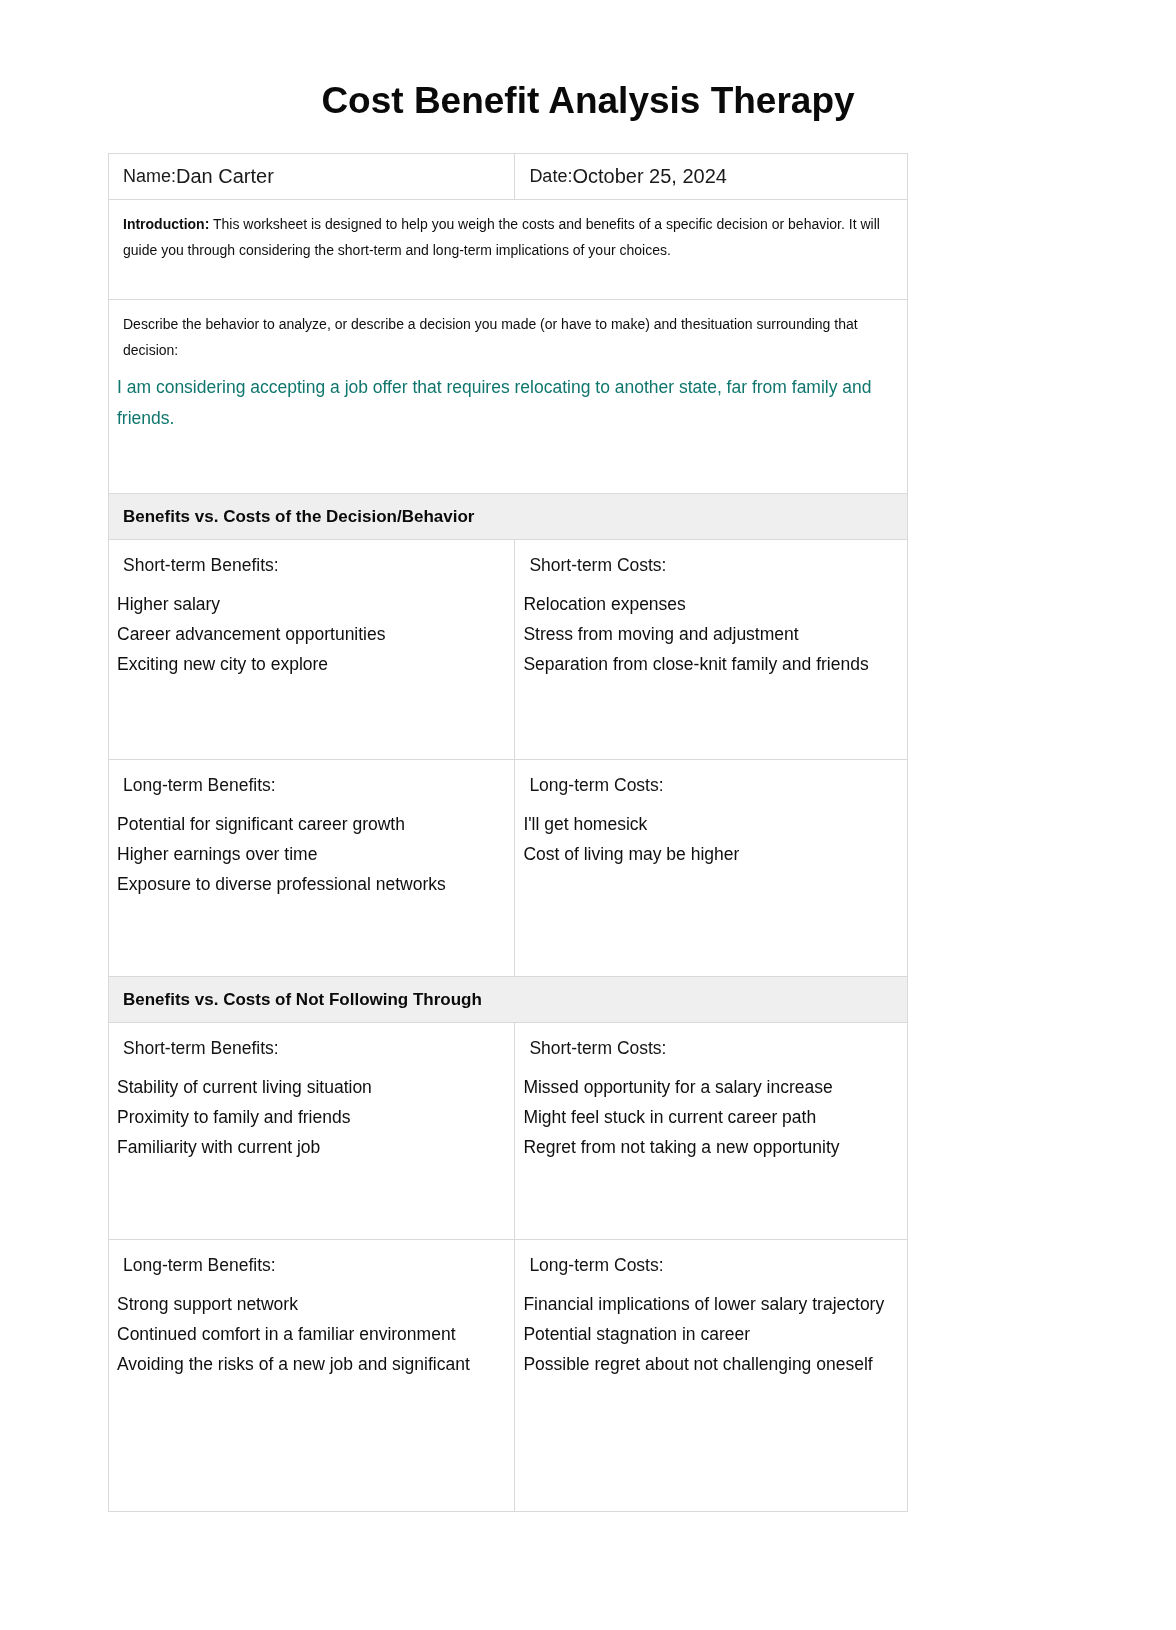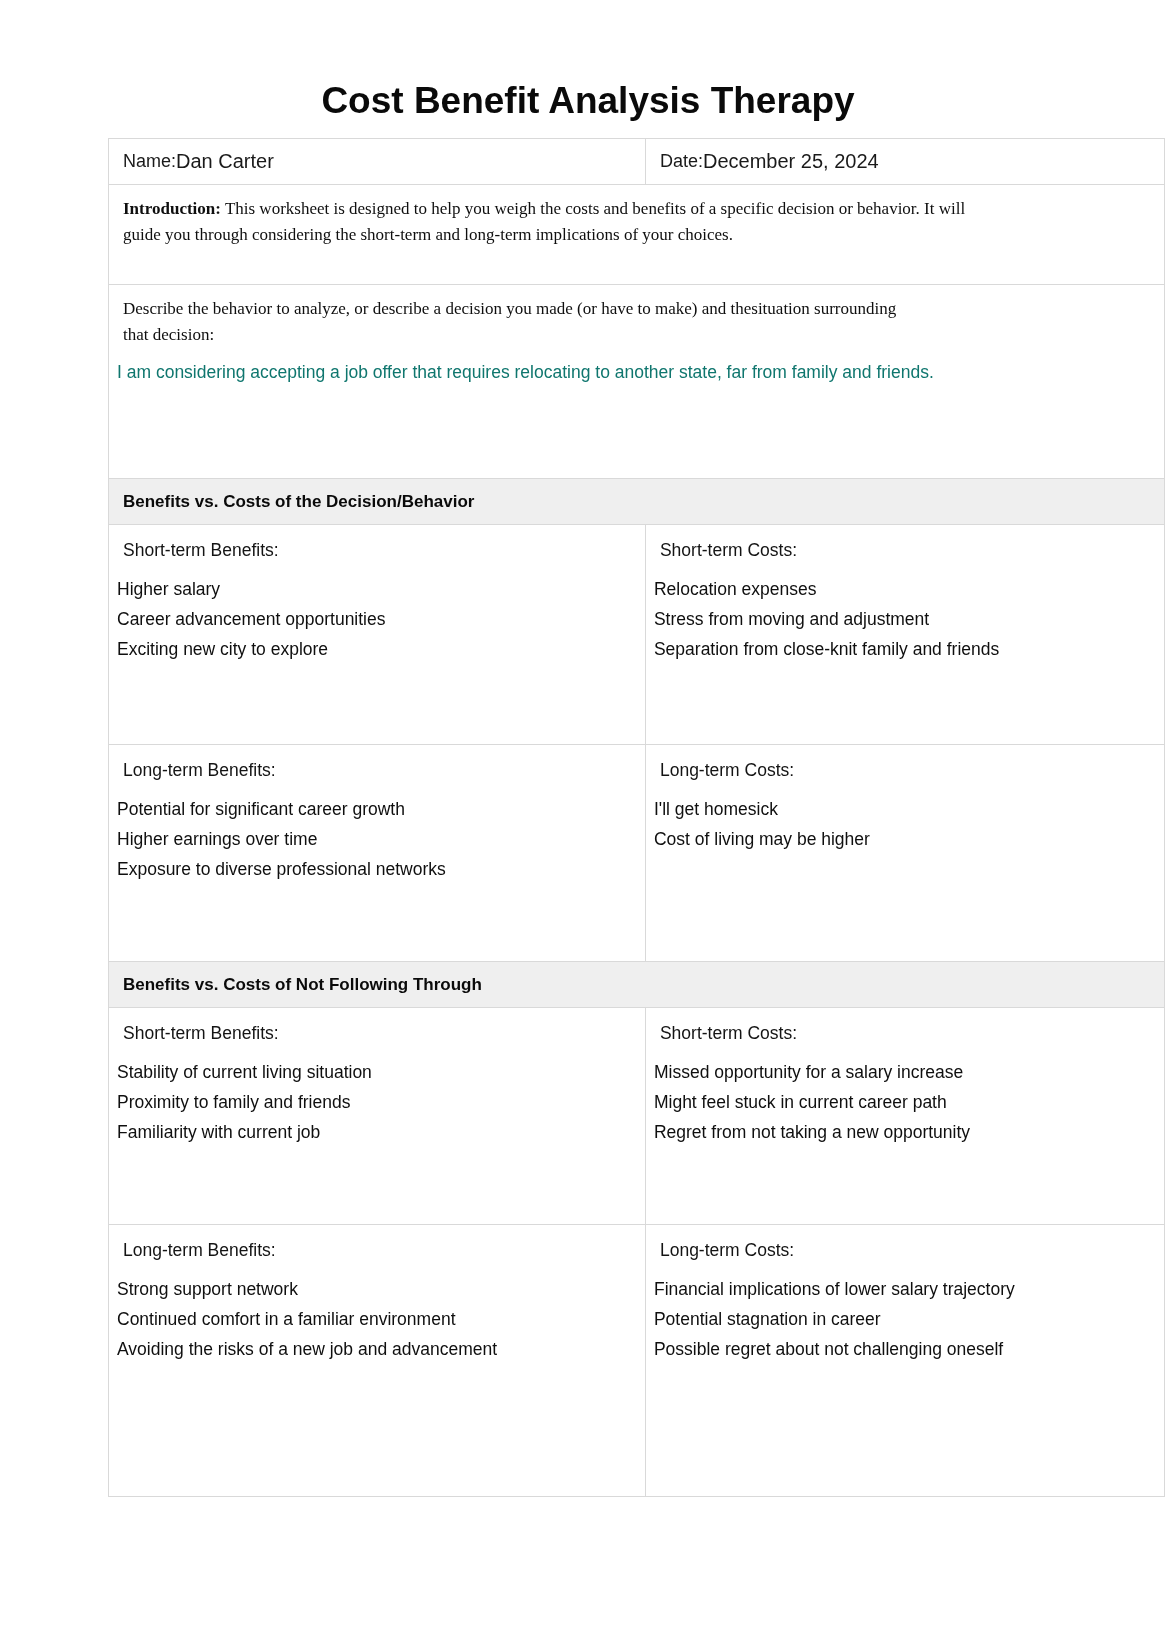--- a/index.html
+++ b/index.html
@@ -19,22 +19,22 @@
     padding-top: 80px;
     text-align: center;
     font-size: 37px;
     font-weight: bold;
     letter-spacing: 0px;
     color: #0a0a0a;
   }
   .sheet {
     position: absolute;
     left: 108px;
-    top: 138px;
-    width: 1057px;
+    top: 153px;
+    width: 800px;
     border: 1px solid #d9d9d9;
     background: #ffffff;
   }
   .row { display: flex; }
   .row + .row { border-top: 1px solid #d9d9d9; }
   .cell { flex: 1 1 auto; min-width: 0; }
   .cell.half { flex: 0 0 50.8%; }
   .cell + .cell { border-left: 1px solid #d9d9d9; }
 
   .r-info   { height: 45px; }
@@ -46,25 +46,24 @@
   .r-grid-b { height: 217px; }
   .r-grid-c { height: 217px; }
   .r-grid-d { height: 272px; }
 
   .info-cell { display: flex; align-items: center; padding: 0 14px; }
   .f-label { font-size: 18px; color: #1a1a1a; white-space: nowrap; }
   .f-value { font-size: 20px; color: #1a1a1a; white-space: nowrap; }
 
   .para {
     padding: 11px 14px 0 14px;
-    font-size: 17px;
+    font-size: 14px;
     line-height: 26px;
     color: #0f0f0f;
     max-width: 900px;
-    font-family: Liberation Serif, serif;
   }
   .para b { font-weight: bold; }
 
   .answer {
     margin-top: 9px;
     padding: 0 8px;
     font-size: 17.5px;
     line-height: 31px;
     color: #0f766e;
   }
@@ -104,21 +103,21 @@
 
   <div class="sheet">
 
     <div class="row r-info">
       <div class="cell half info-cell">
         <span class="f-label">Name:</span>
         <span class="f-value">Dan Carter</span>
       </div>
       <div class="cell info-cell">
         <span class="f-label">Date:</span>
-        <span class="f-value">December 25, 2024</span>
+        <span class="f-value">October 25, 2024</span>
       </div>
     </div>
 
     <div class="row r-intro">
       <div class="cell">
         <p class="para"><b>Introduction:</b> <span>This worksheet is designed to help you weigh the costs and benefits of a specific decision or behavior. It will guide you through considering the short-term and long-term implications of your choices.</span></p>
       </div>
     </div>
 
     <div class="row r-desc">
@@ -192,21 +191,21 @@
         </div>
       </div>
     </div>
 
     <div class="row r-grid-d">
       <div class="cell half">
         <div class="q-label">Long-term Benefits:</div>
         <div class="q-items">
           <div class="q-item">Strong support network</div>
           <div class="q-item">Continued comfort in a familiar environment</div>
-          <div class="q-item">Avoiding the risks of a new job and advancement</div>
+          <div class="q-item">Avoiding the risks of a new job and significant</div>
         </div>
       </div>
       <div class="cell">
         <div class="q-label">Long-term Costs:</div>
         <div class="q-items">
           <div class="q-item">Financial implications of lower salary trajectory</div>
           <div class="q-item">Potential stagnation in career</div>
           <div class="q-item">Possible regret about not challenging oneself</div>
         </div>
       </div>

